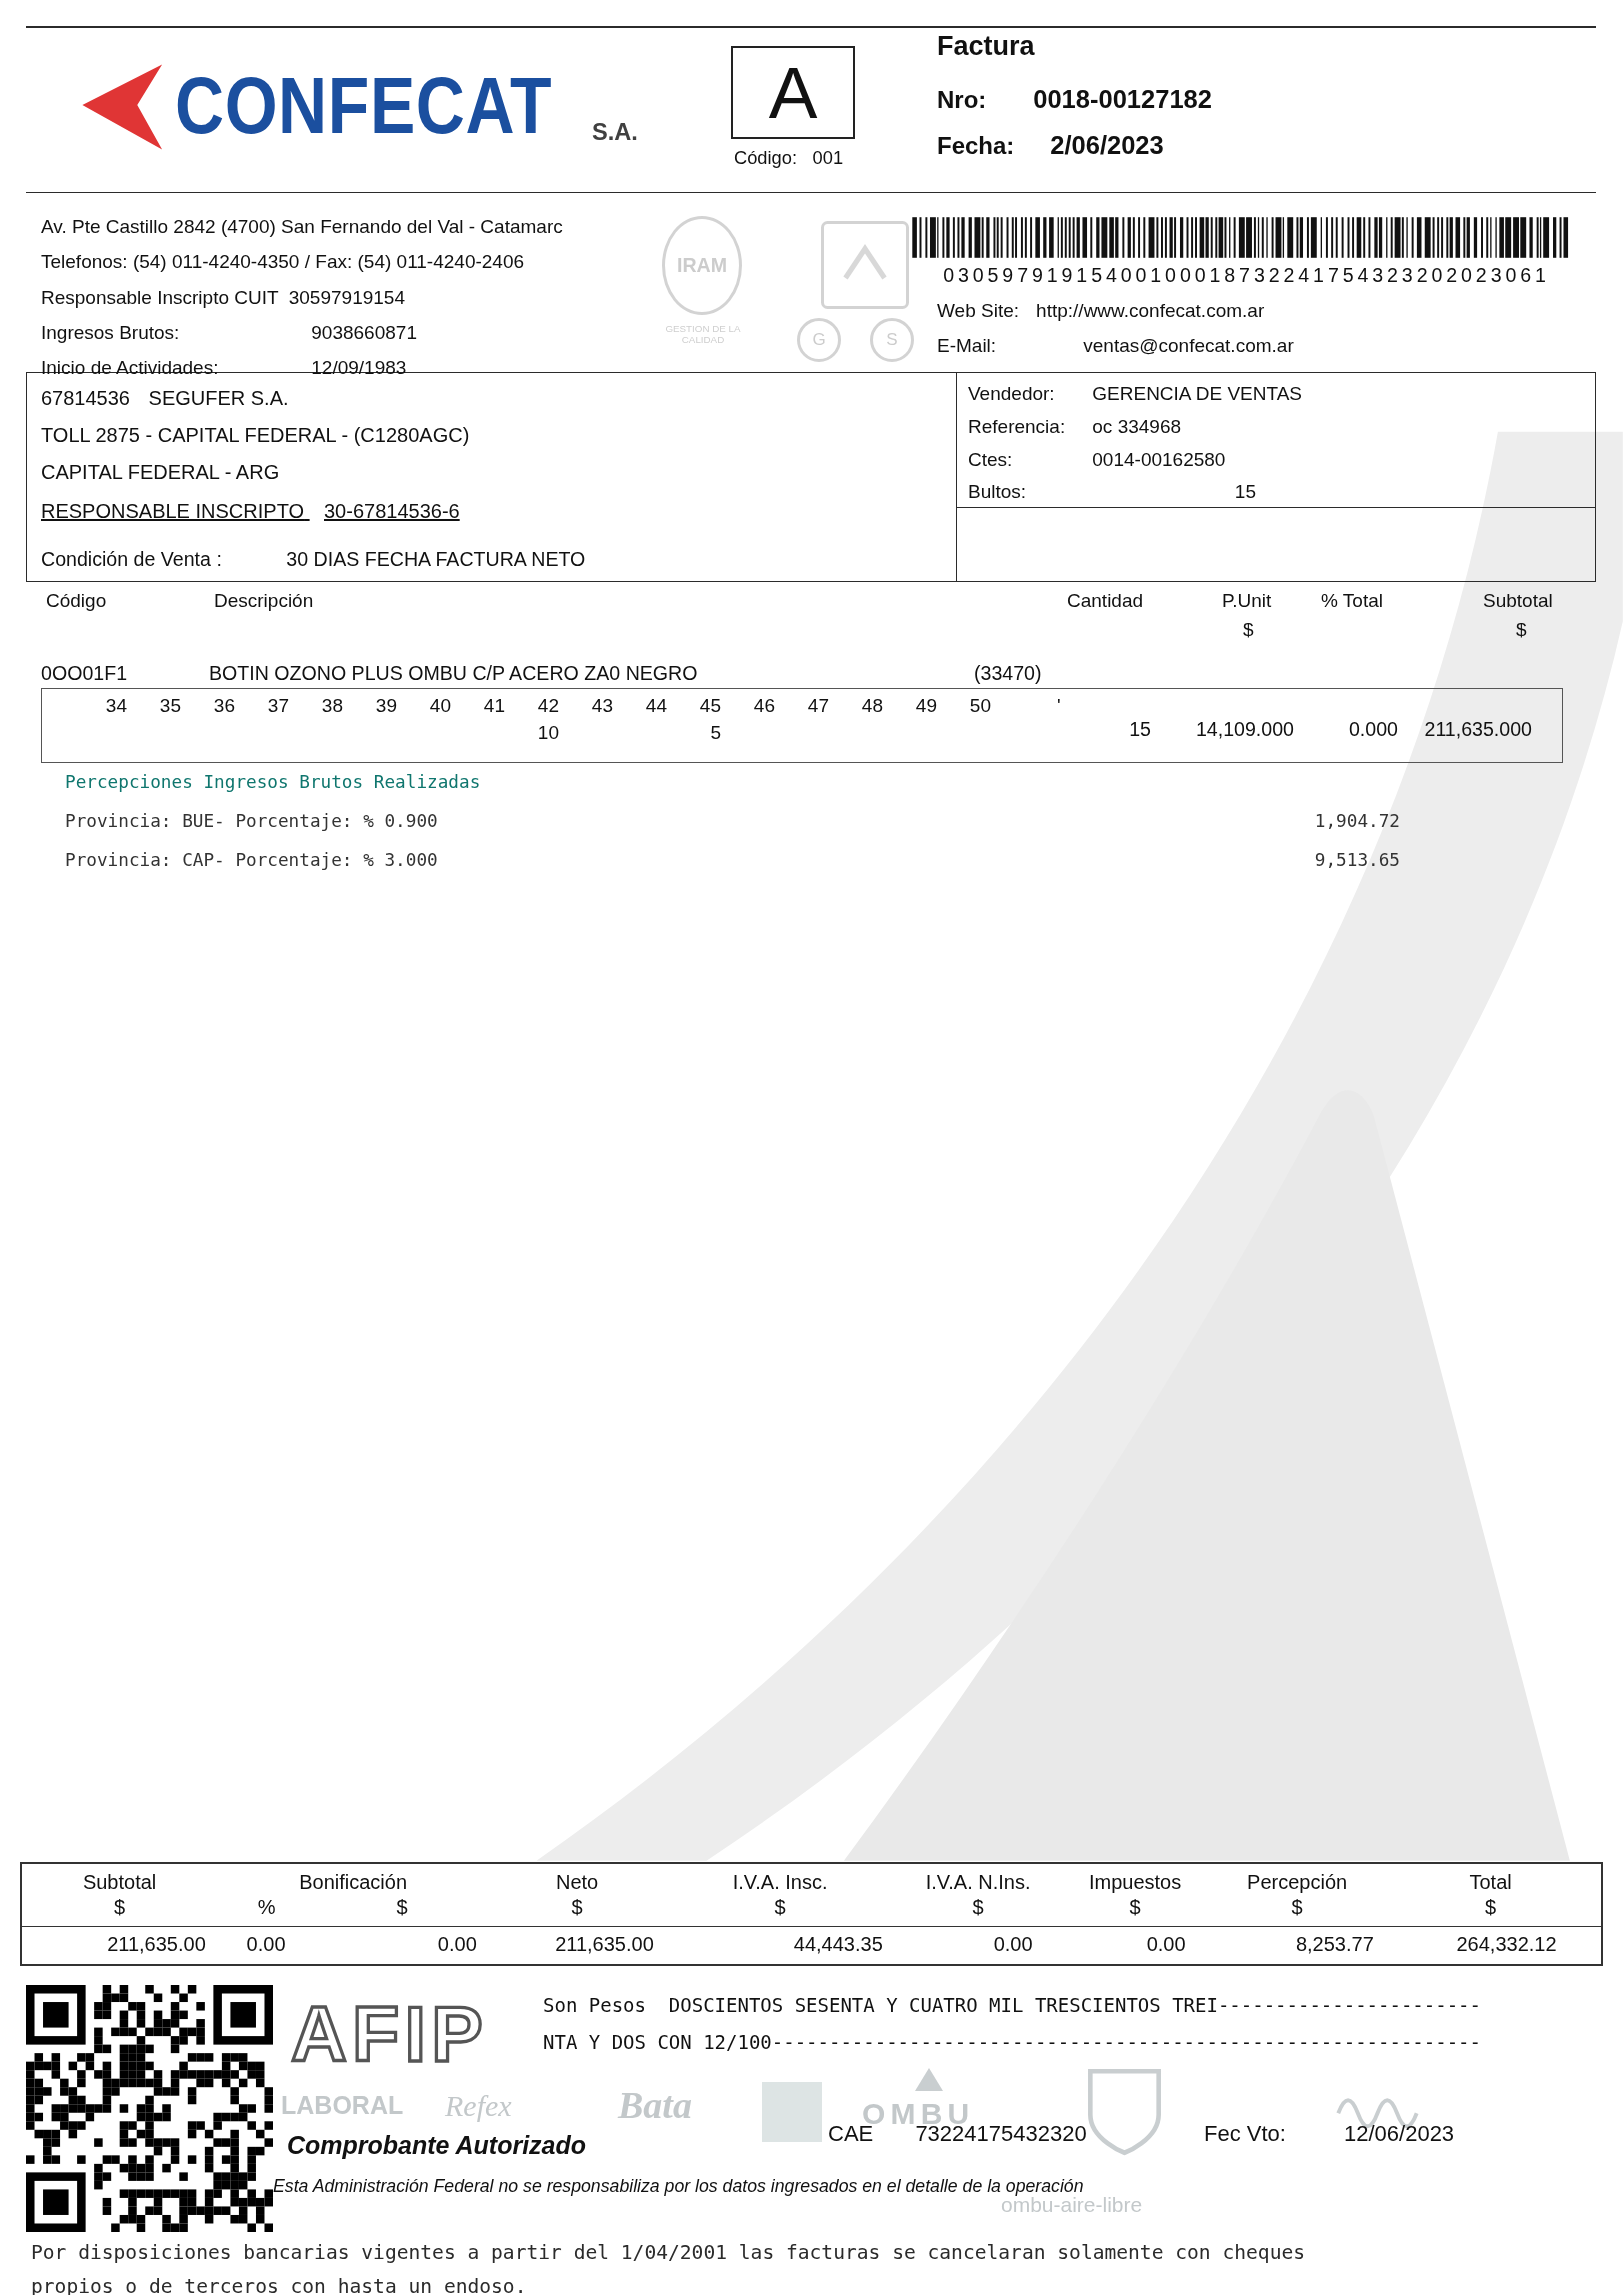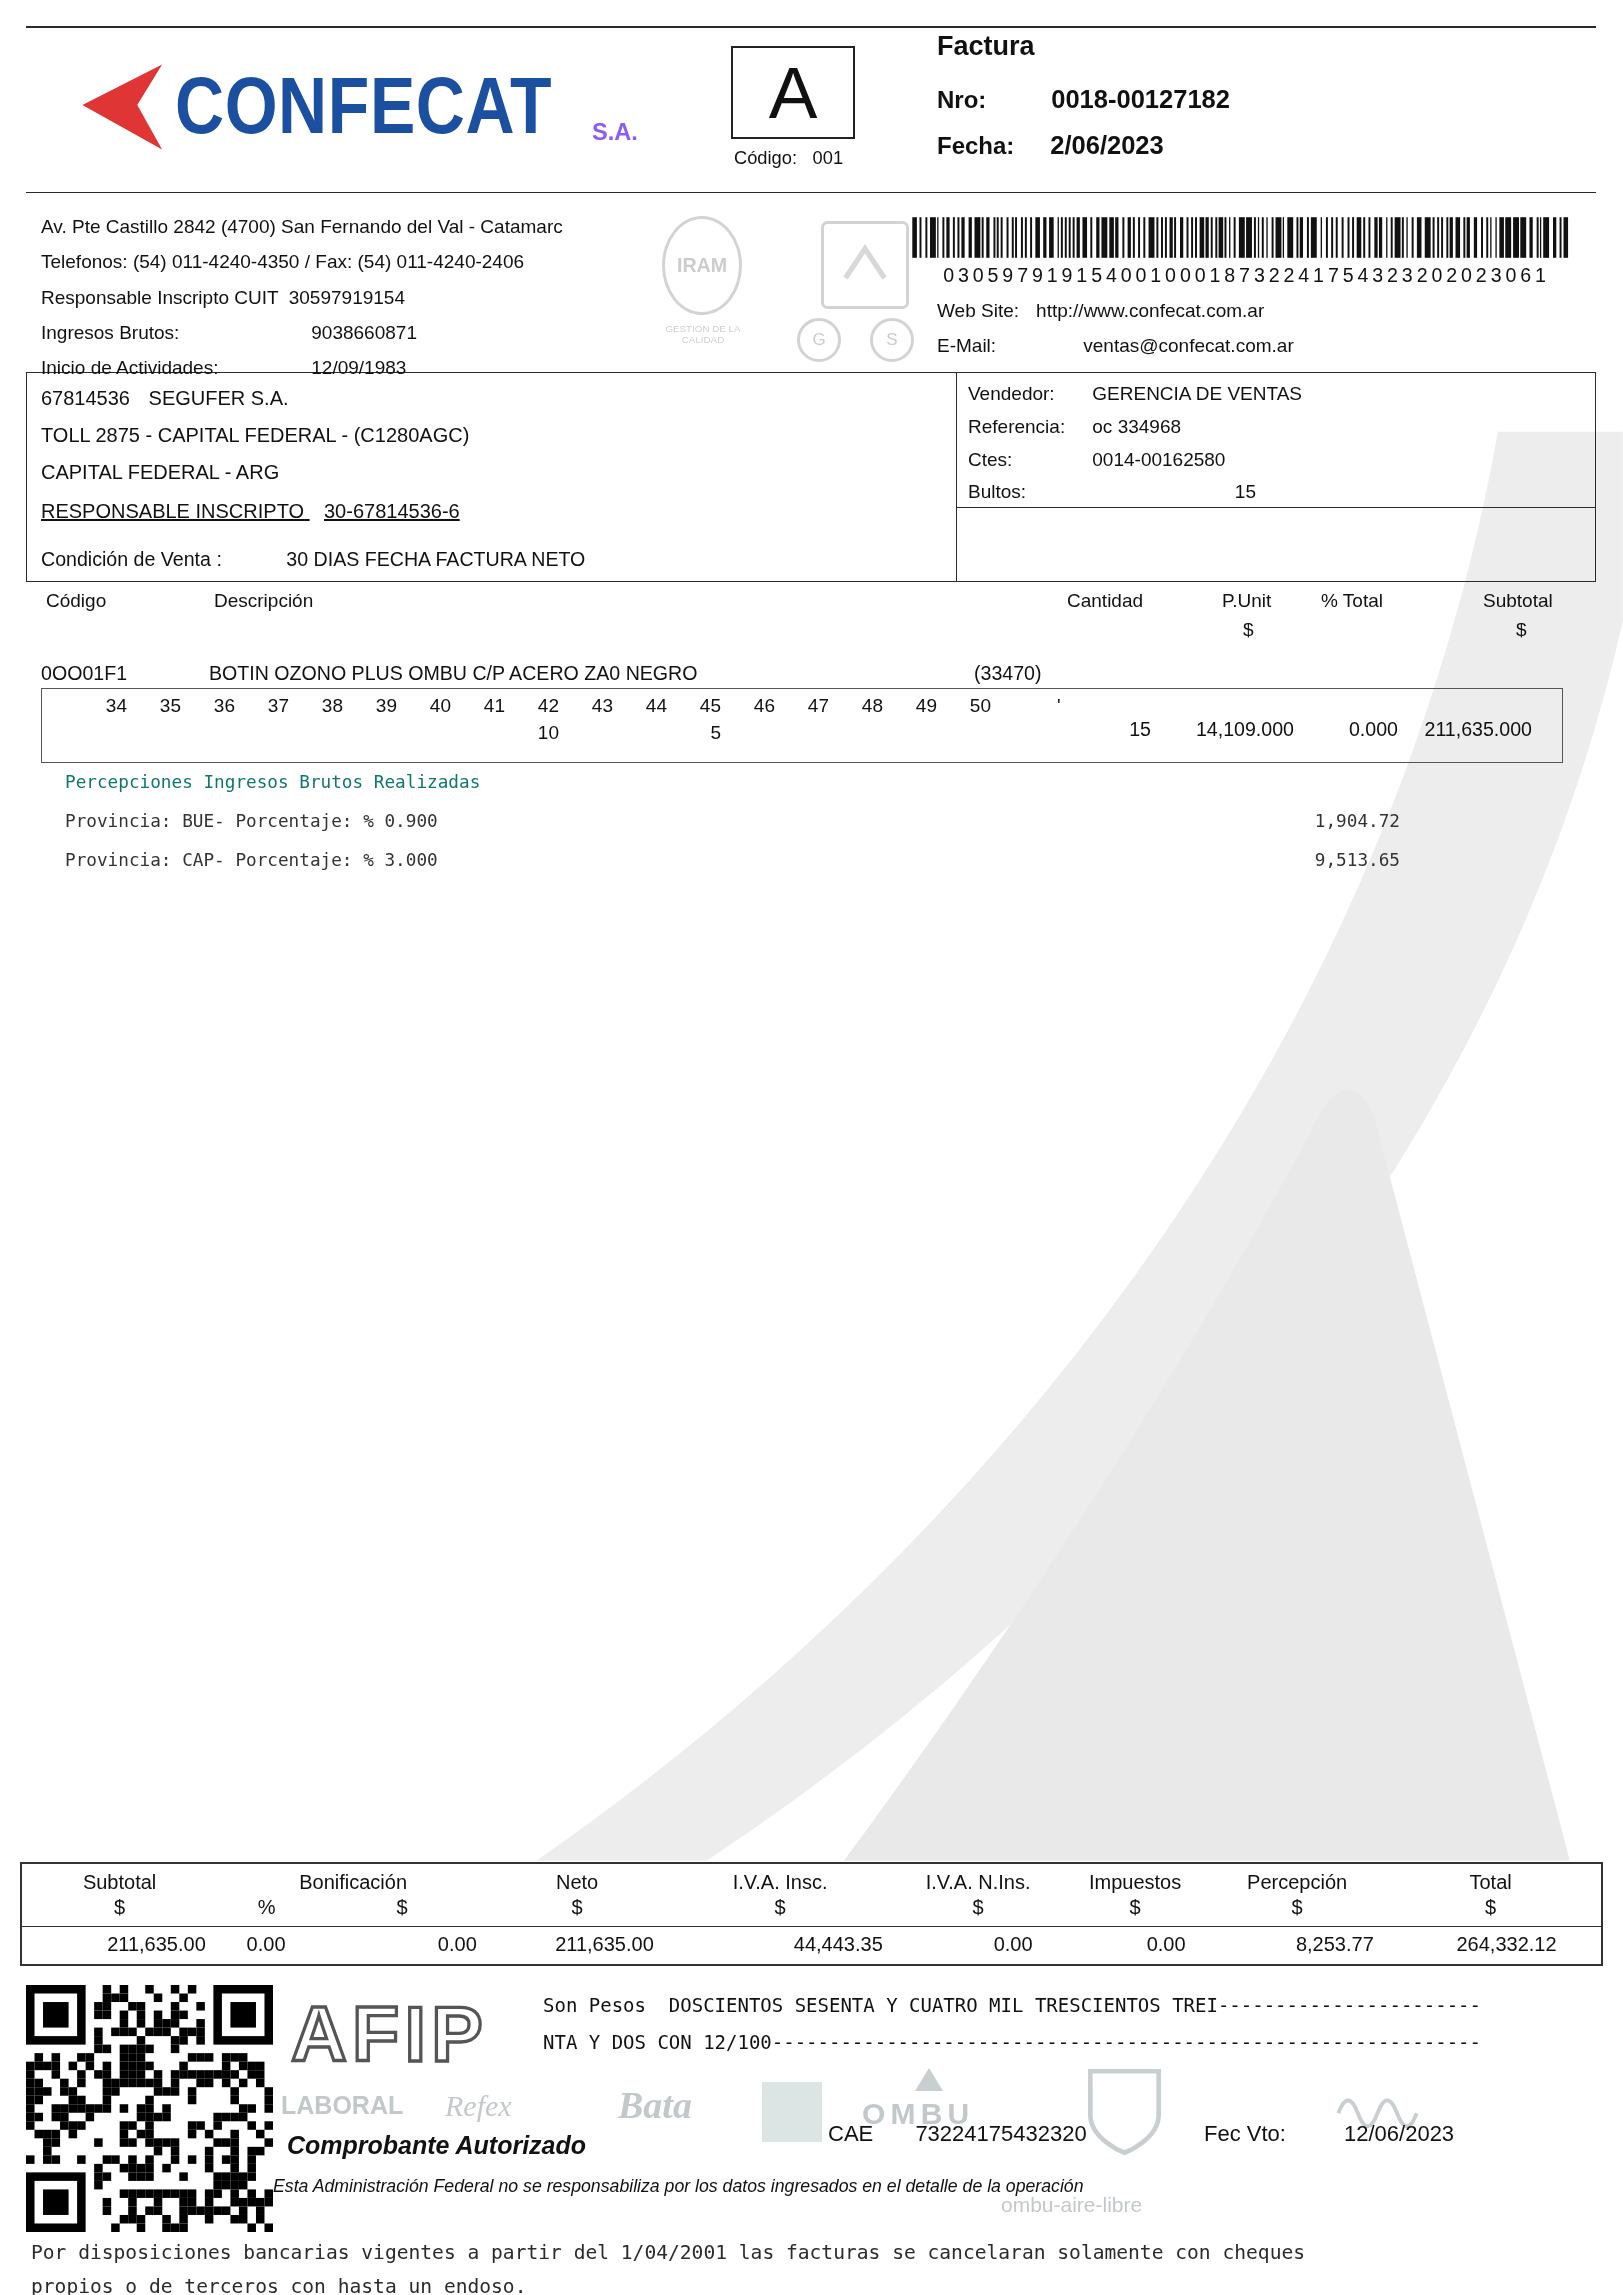--- a/index.html
+++ b/index.html
@@ -40,34 +40,34 @@
 </svg>
 
 <div class="hline" style="left:26px;top:26px;width:1570px;"></div>
 
 <div class="abs" style="left:64px;top:58px;z-index:2;">
   <svg width="108" height="98" xmlns="http://www.w3.org/2000/svg" viewBox="0 0 165 150">
     <polygon points="150,10 28,72 150,140 112,72" fill="#e03535"></polygon>
   </svg>
 </div>
 <div class="abs" id="logo-text" style="left:175px;top:60px;z-index:2;">CONFECAT</div>
-<div class="abs b" style="left:592px;top:119px;font-size:23.6px;color:#8b5cf6;z-index:2;">S.A.</div>
+<div class="abs b" style="left:592px;top:119px;font-size:23.6px;color:#404040;z-index:2;">S.A.</div>
 
 <div class="abs" id="letter-box" style="left:731px;top:46px;z-index:2;">
   <span>A</span>
 </div>
 <div class="abs" style="left:734px;top:147px;font-size:18.3px;z-index:2;">
   <span>Código:</span>
   <span style="margin-left:10.5px;">001</span>
 </div>
 
 <div class="abs b" style="left:937px;top:31px;font-size:27px;z-index:2;">Factura</div>
 <div class="abs" style="left:937px;top:85px;z-index:2;">
   <span class="b" style="font-size:24px;">Nro:</span>
-  <span class="b" style="font-size:25.5px;margin-left:62px;">0018-00127182</span>
+  <span class="b" style="font-size:25.5px;margin-left:44px;">0018-00127182</span>
 </div>
 <div class="abs" style="left:937px;top:131px;z-index:2;">
   <span class="b" style="font-size:24px;">Fecha:</span>
   <span class="b" style="font-size:25.5px;margin-left:33px;">2/06/2023</span>
 </div>
 
 <div class="hline" style="left:26px;top:192px;width:1570px;height:1.3px;"></div>
 
 <div class="abs lbl" style="left:41px;top:216px;z-index:2;">Av. Pte Castillo 2842 (4700) San Fernando del Val - Catamarc</div>
 <div class="abs lbl" style="left:41px;top:251px;z-index:2;">Telefonos: (54) 011-4240-4350 / Fax: (54) 011-4240-2406</div>

